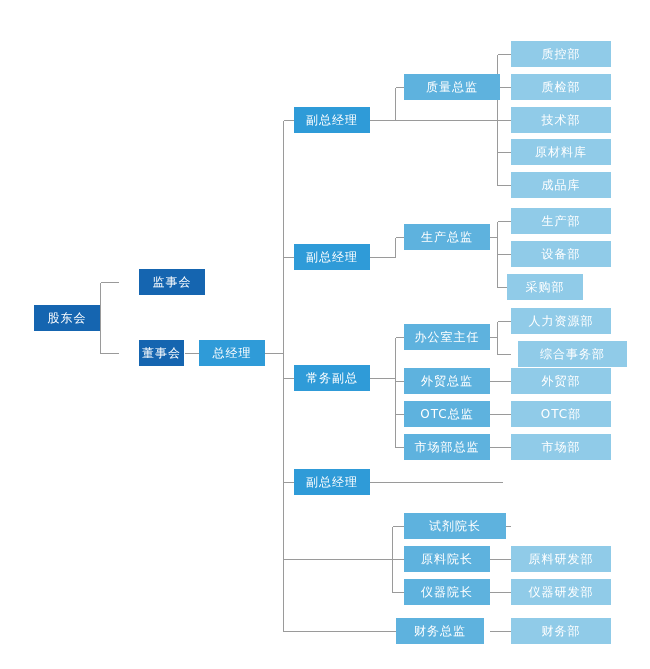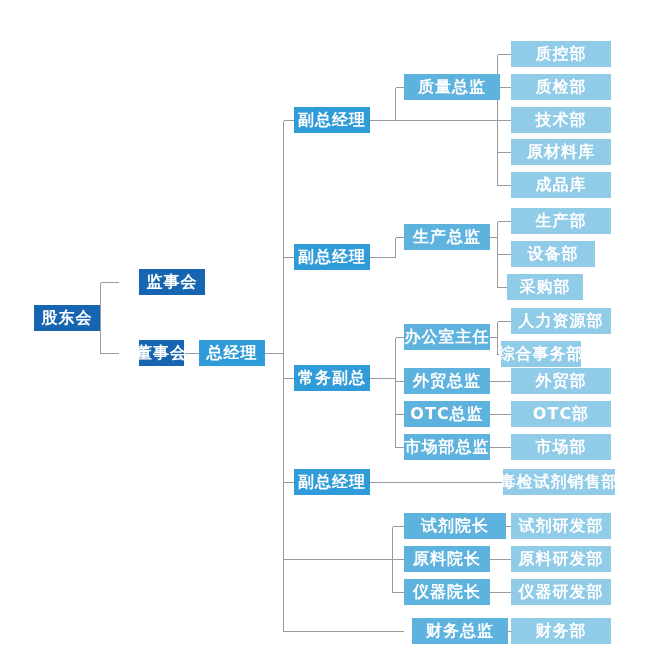--- a/index.html
+++ b/index.html
@@ -19,22 +19,22 @@
     fill: none;
     shape-rendering: crispEdges;
   }
   .node {
     position: absolute;
     height: 26px;
     display: flex;
     align-items: center;
     justify-content: center;
     color: #ffffff;
-    font-size: 16px;
-    font-weight: bold;
+    font-size: 12px;
+    font-weight: normal;
     letter-spacing: 1px;
     white-space: nowrap;
     text-align: center;
   }
   .lv1 { background: var(--color-level1, #1565b0); margin-left: 20px; }
   .lv2 { background: var(--color-level2, #2f9bd8); }
   .lv3 { background: var(--color-level3, #5eb2de); }
   .lv4 { background: var(--color-level4, #90cbe8); }
 </style>
 </head>
@@ -73,34 +73,32 @@
 
   <div class="node lv3" style="left:404px;top:74px;width:96px">质量总监</div>
   <div class="node lv3" style="left:404px;top:224px;width:86px">生产总监</div>
   <div class="node lv3" style="left:404px;top:324px;width:86px">办公室主任</div>
   <div class="node lv3" style="left:404px;top:368px;width:86px">外贸总监</div>
   <div class="node lv3" style="left:404px;top:401px;width:86px">OTC总监</div>
   <div class="node lv3" style="left:404px;top:434px;width:86px">市场部总监</div>
   <div class="node lv3" style="left:404px;top:513px;width:102px">试剂院长</div>
   <div class="node lv3" style="left:404px;top:546px;width:86px">原料院长</div>
   <div class="node lv3" style="left:404px;top:579px;width:86px">仪器院长</div>
-  <div class="node lv3" style="left:412px;top:618px;width:96px">财务总监</div>
+  <div class="node lv3" style="left:396px;top:618px;width:88px">财务总监</div>
 
   <div class="node lv4" style="left:511px;top:41px;width:100px">质控部</div>
   <div class="node lv4" style="left:511px;top:74px;width:100px">质检部</div>
   <div class="node lv4" style="left:511px;top:107px;width:100px">技术部</div>
   <div class="node lv4" style="left:511px;top:139px;width:100px">原材料库</div>
   <div class="node lv4" style="left:511px;top:172px;width:100px">成品库</div>
   <div class="node lv4" style="left:511px;top:208px;width:100px">生产部</div>
-  <div class="node lv4" style="left:511px;top:241px;width:84px">设备部</div>
+  <div class="node lv4" style="left:511px;top:241px;width:100px">设备部</div>
   <div class="node lv4" style="left:507px;top:274px;width:76px">采购部</div>
   <div class="node lv4" style="left:511px;top:308px;width:100px">人力资源部</div>
-  <div class="node lv4" style="left:501px;top:341px;width:80px">综合事务部</div>
+  <div class="node lv4" style="left:518px;top:341px;width:109px">综合事务部</div>
   <div class="node lv4" style="left:511px;top:368px;width:100px">外贸部</div>
   <div class="node lv4" style="left:511px;top:401px;width:100px">OTC部</div>
   <div class="node lv4" style="left:511px;top:434px;width:100px">市场部</div>
-  <div class="node lv4" style="left:503px;top:469px;width:112px">毒检试剂销售部</div>
-  <div class="node lv4" style="left:511px;top:513px;width:100px">试剂研发部</div>
   <div class="node lv4" style="left:511px;top:546px;width:100px">原料研发部</div>
   <div class="node lv4" style="left:511px;top:579px;width:100px">仪器研发部</div>
   <div class="node lv4" style="left:511px;top:618px;width:100px">财务部</div>
 
 </div>
 
 </body></html>

